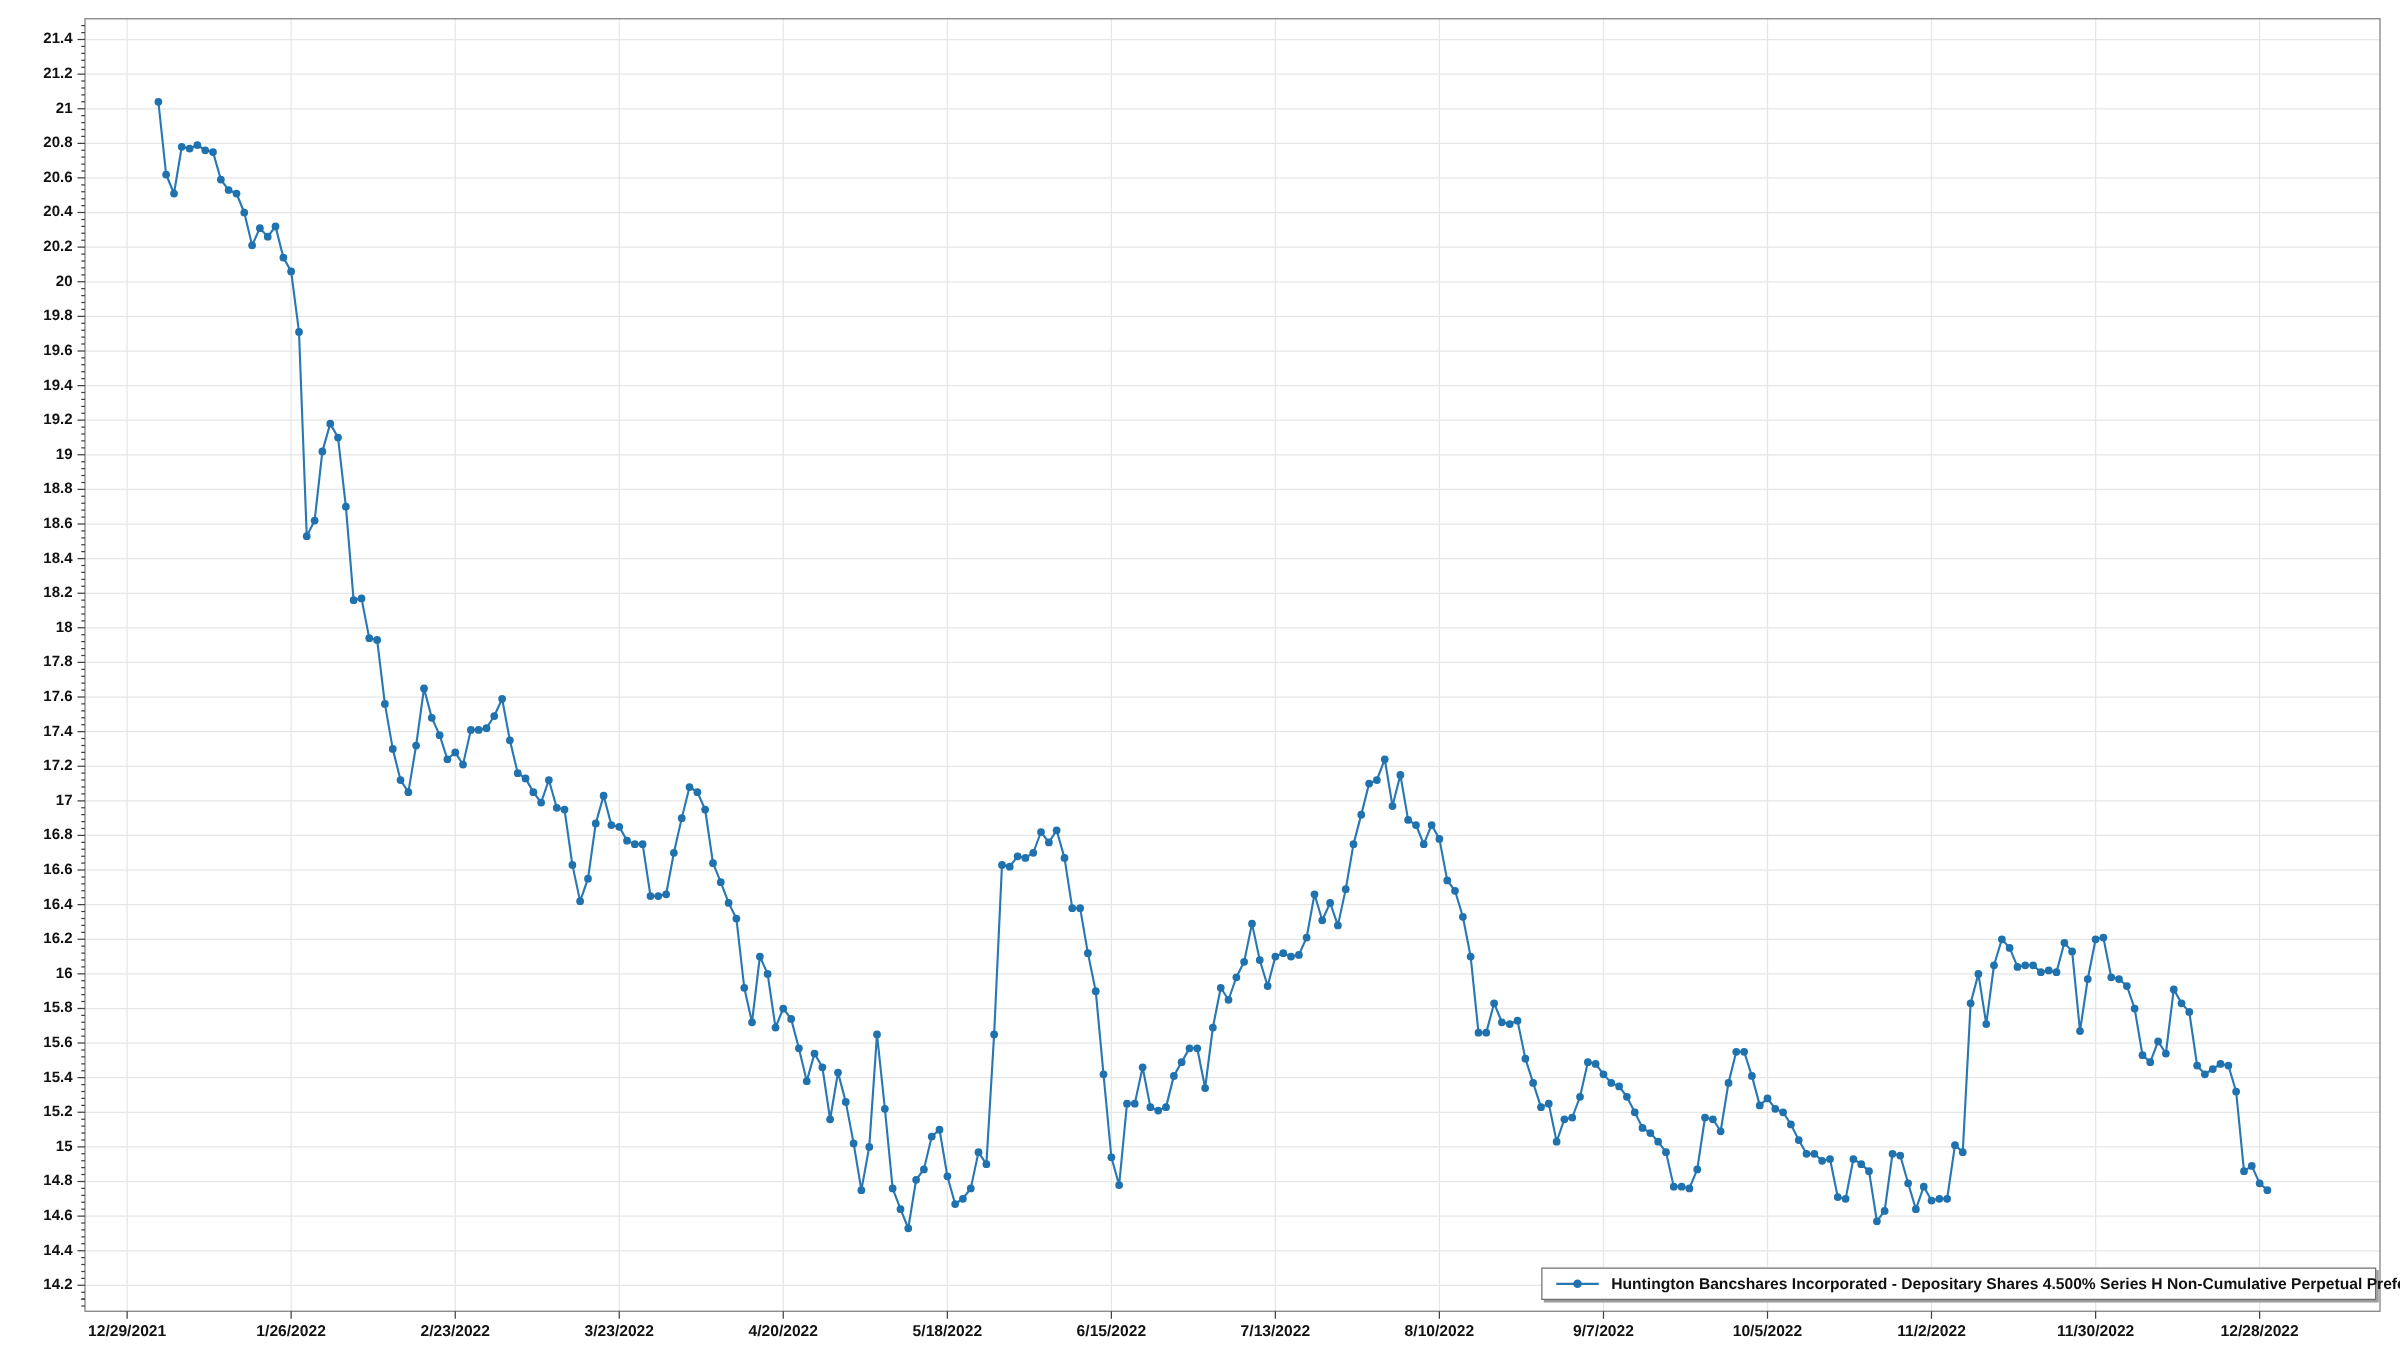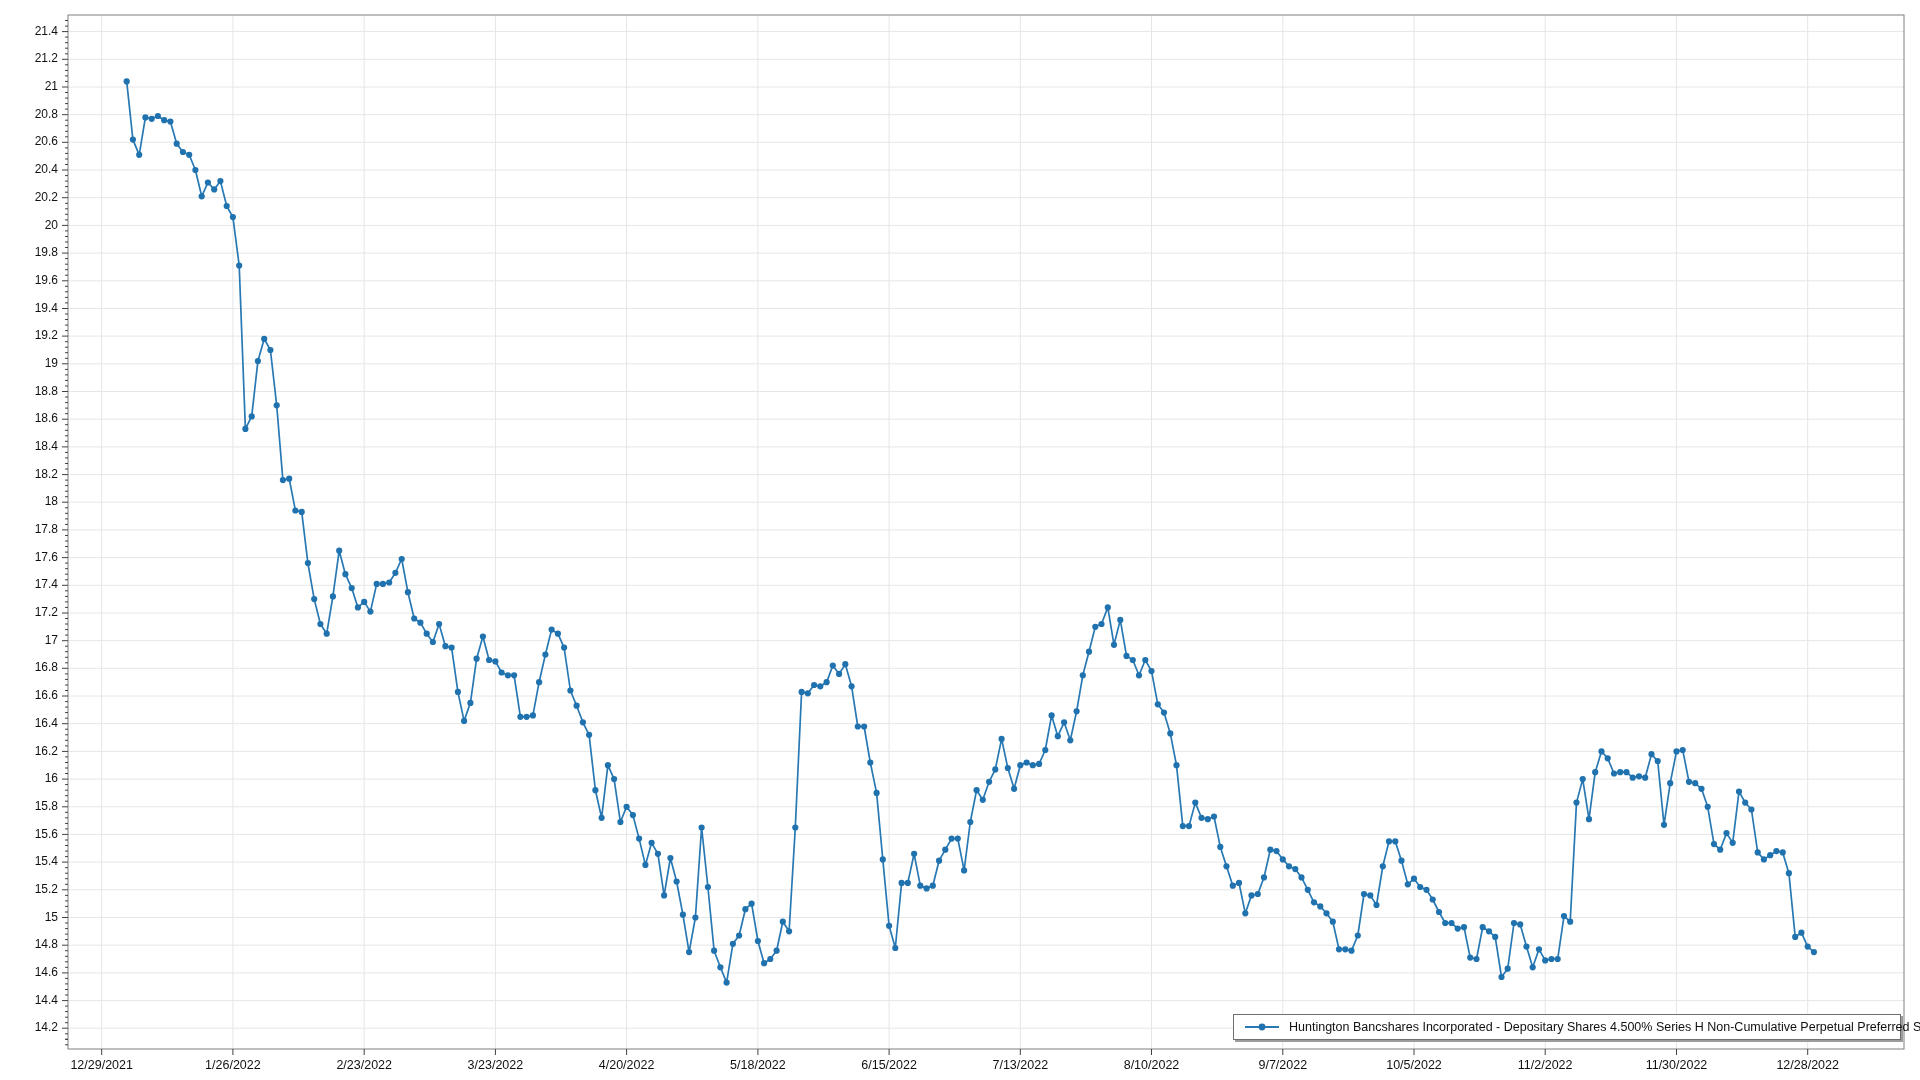--- a/index.html
+++ b/index.html
@@ -9,20 +9,21 @@
     height: 1080px;
     background: #ffffff;
     font-family: "Liberation Sans", sans-serif;
     overflow: hidden;
   }
   #figure {
     position: relative;
     width: 1920px;
     height: 1024px;
     background: #ffffff;
+    font-weight: bold;
   }
   #chart-svg {
     position: absolute;
     left: 0;
     top: 0;
   }
   #legend-box {
     position: absolute;
     left: 1233px;
     top: 1014px;

